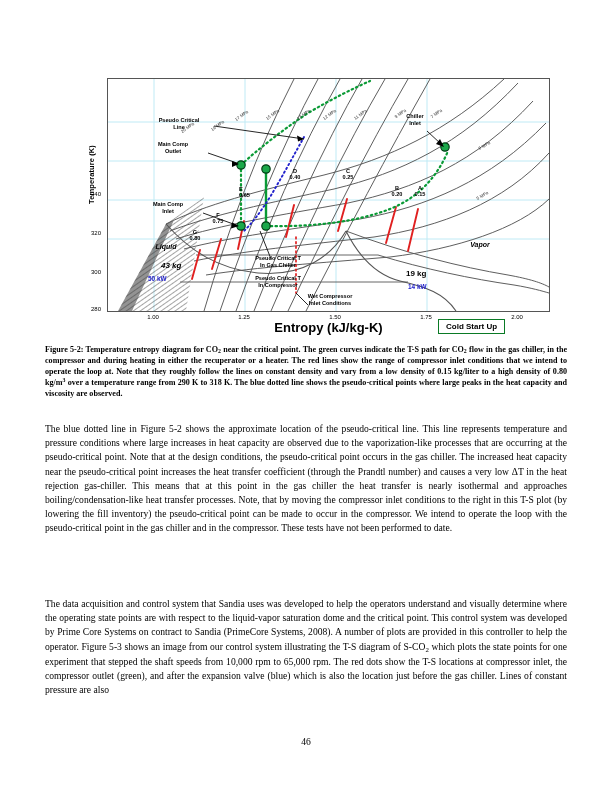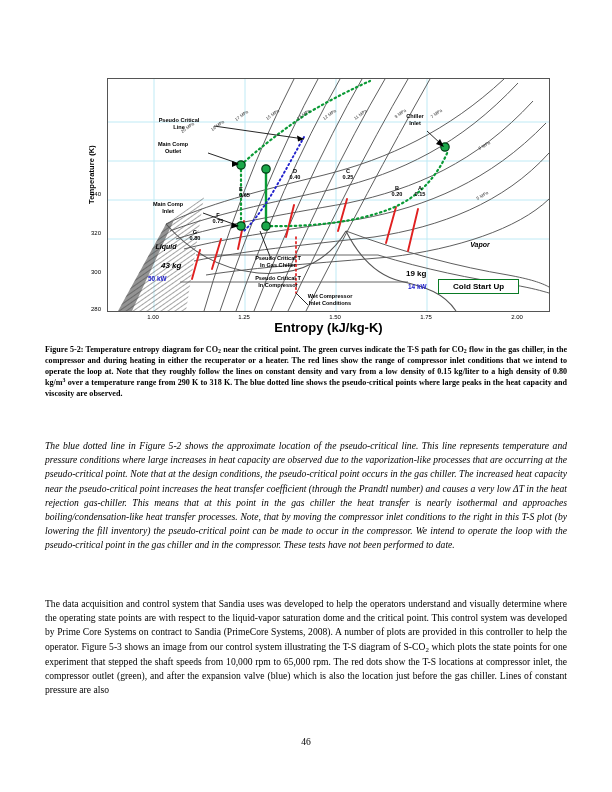--- a/index.html
+++ b/index.html
@@ -33,35 +33,35 @@
 
   .ann { position:absolute; font-family:"Liberation Sans", sans-serif; font-weight:bold; font-size:5.6px; line-height:1.22; text-align:center; color:#000; }
   .ann.ital { font-style:italic; font-weight:bold; font-size:7px; }
   .mpa { position:absolute; font-family:"Liberation Sans", sans-serif; font-size:4.4px; color:#333; white-space:nowrap; }
   .dlab { position:absolute; font-family:"Liberation Sans", sans-serif; font-weight:bold; font-size:5.6px; text-align:center; line-height:1.15; }
   .kgtxt { position:absolute; font-family:"Liberation Sans", sans-serif; font-weight:bold; font-size:8px; }
   .kwtxt { position:absolute; font-family:"Liberation Sans", sans-serif; font-weight:bold; font-size:6.4px; color:#2222cc; }
   .coldbox {
     position:absolute; border:1.4px solid #0a7a25; background:#fff;
     font-family:"Liberation Sans", sans-serif; font-weight:bold; font-size:8px;
-    padding:2px 14px; white-space:nowrap;
+    padding:2px 7px; white-space:nowrap;margin-top:40px;
   }
 
   
   .caption {
     position:absolute; left:45px; top:345px; width:522px;
     font-family:"Liberation Serif", serif; font-weight:bold; font-size:8.1px;
     line-height:1.33; text-align:justify;
   }
   .para {
     position:absolute; left:45px; width:522px;
     font-family:"Liberation Serif", serif; font-size:9.6px;
     line-height:1.48; text-align:justify;
   }
-  #para1 { top:439px;font-style:italic; }
+  #para1 { top:422px; }
   #para2 { top:597px; }
   .pagenum {
     position:absolute; left:0; top:736px; width:612px; text-align:center;
     font-family:"Liberation Serif", serif; font-size:9.6px;
   }
   sub { font-size:.72em; vertical-align:-.25em; }
   sup { font-size:.72em; vertical-align:.45em; }
 </style>
 </head>
 <body>

